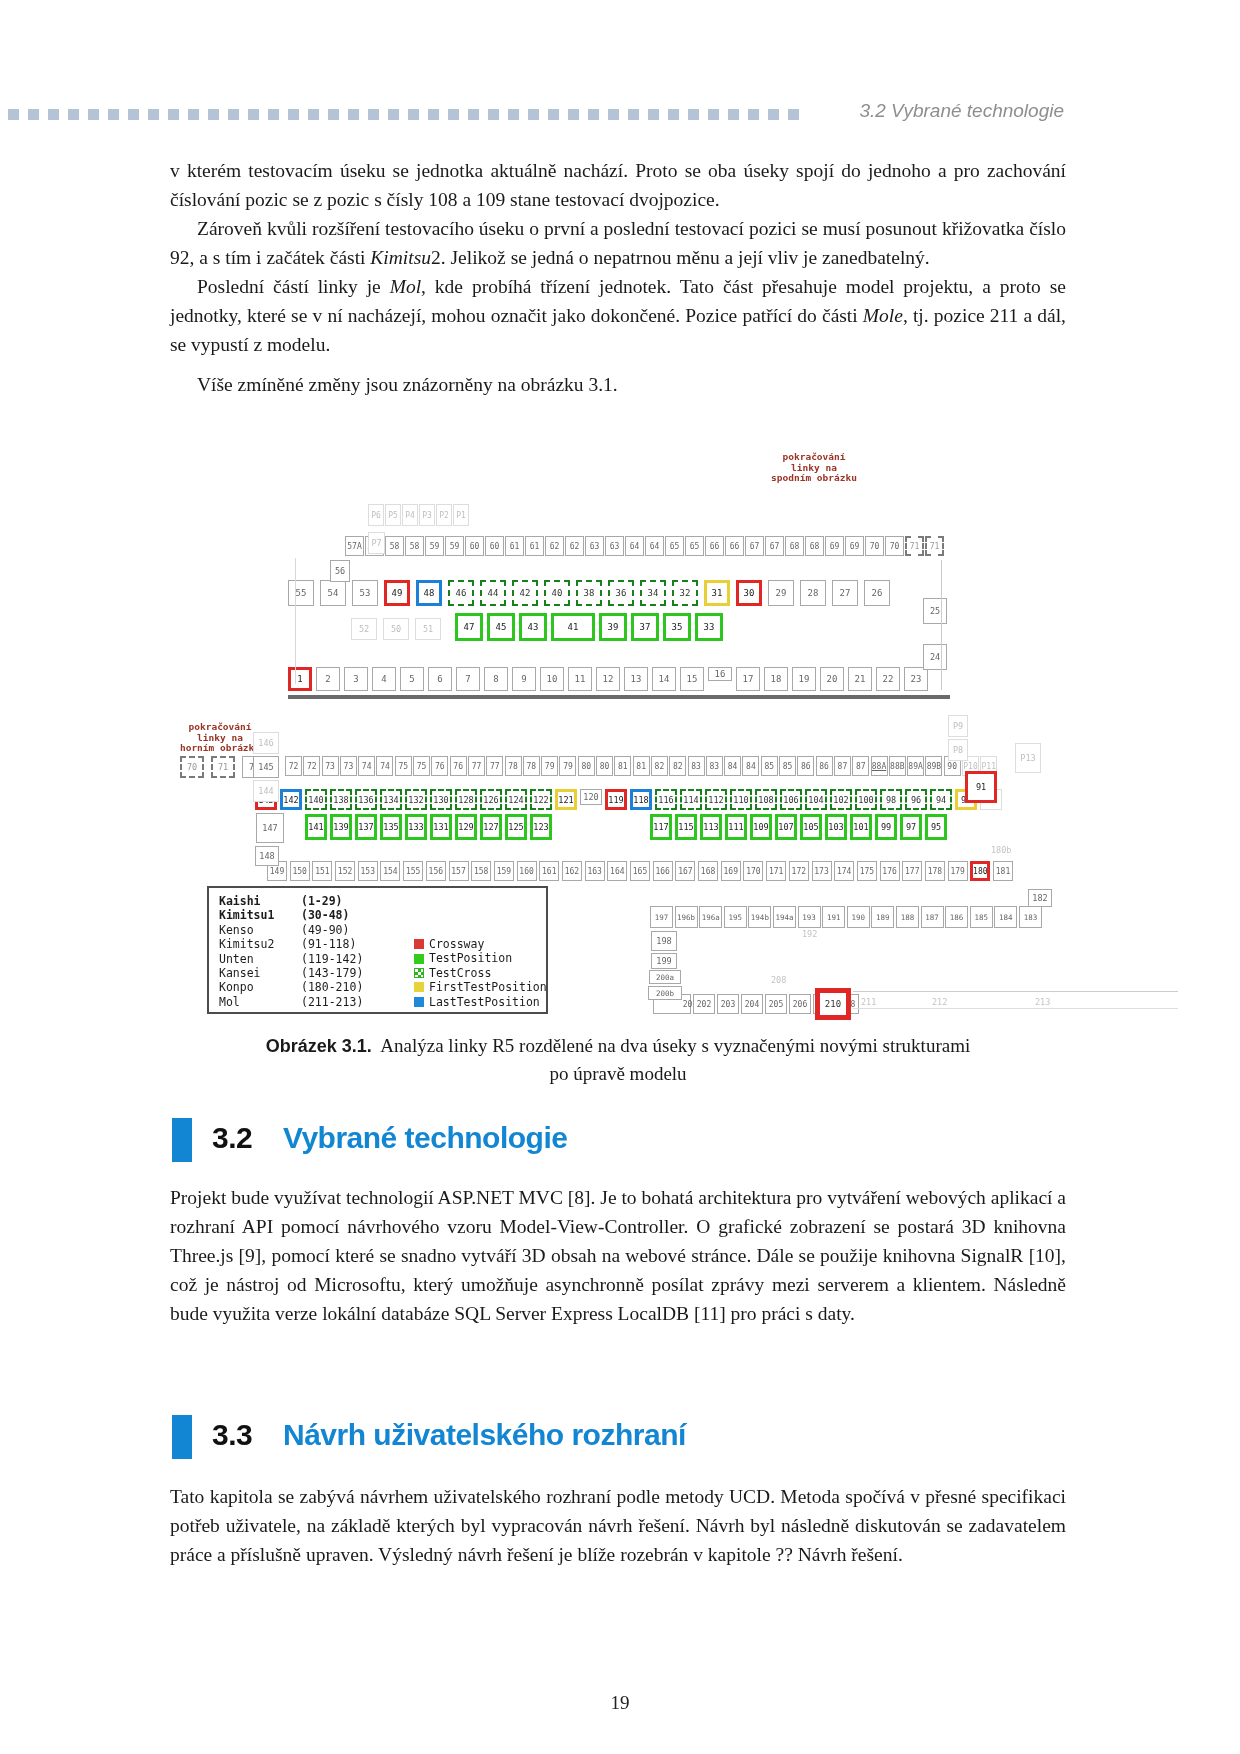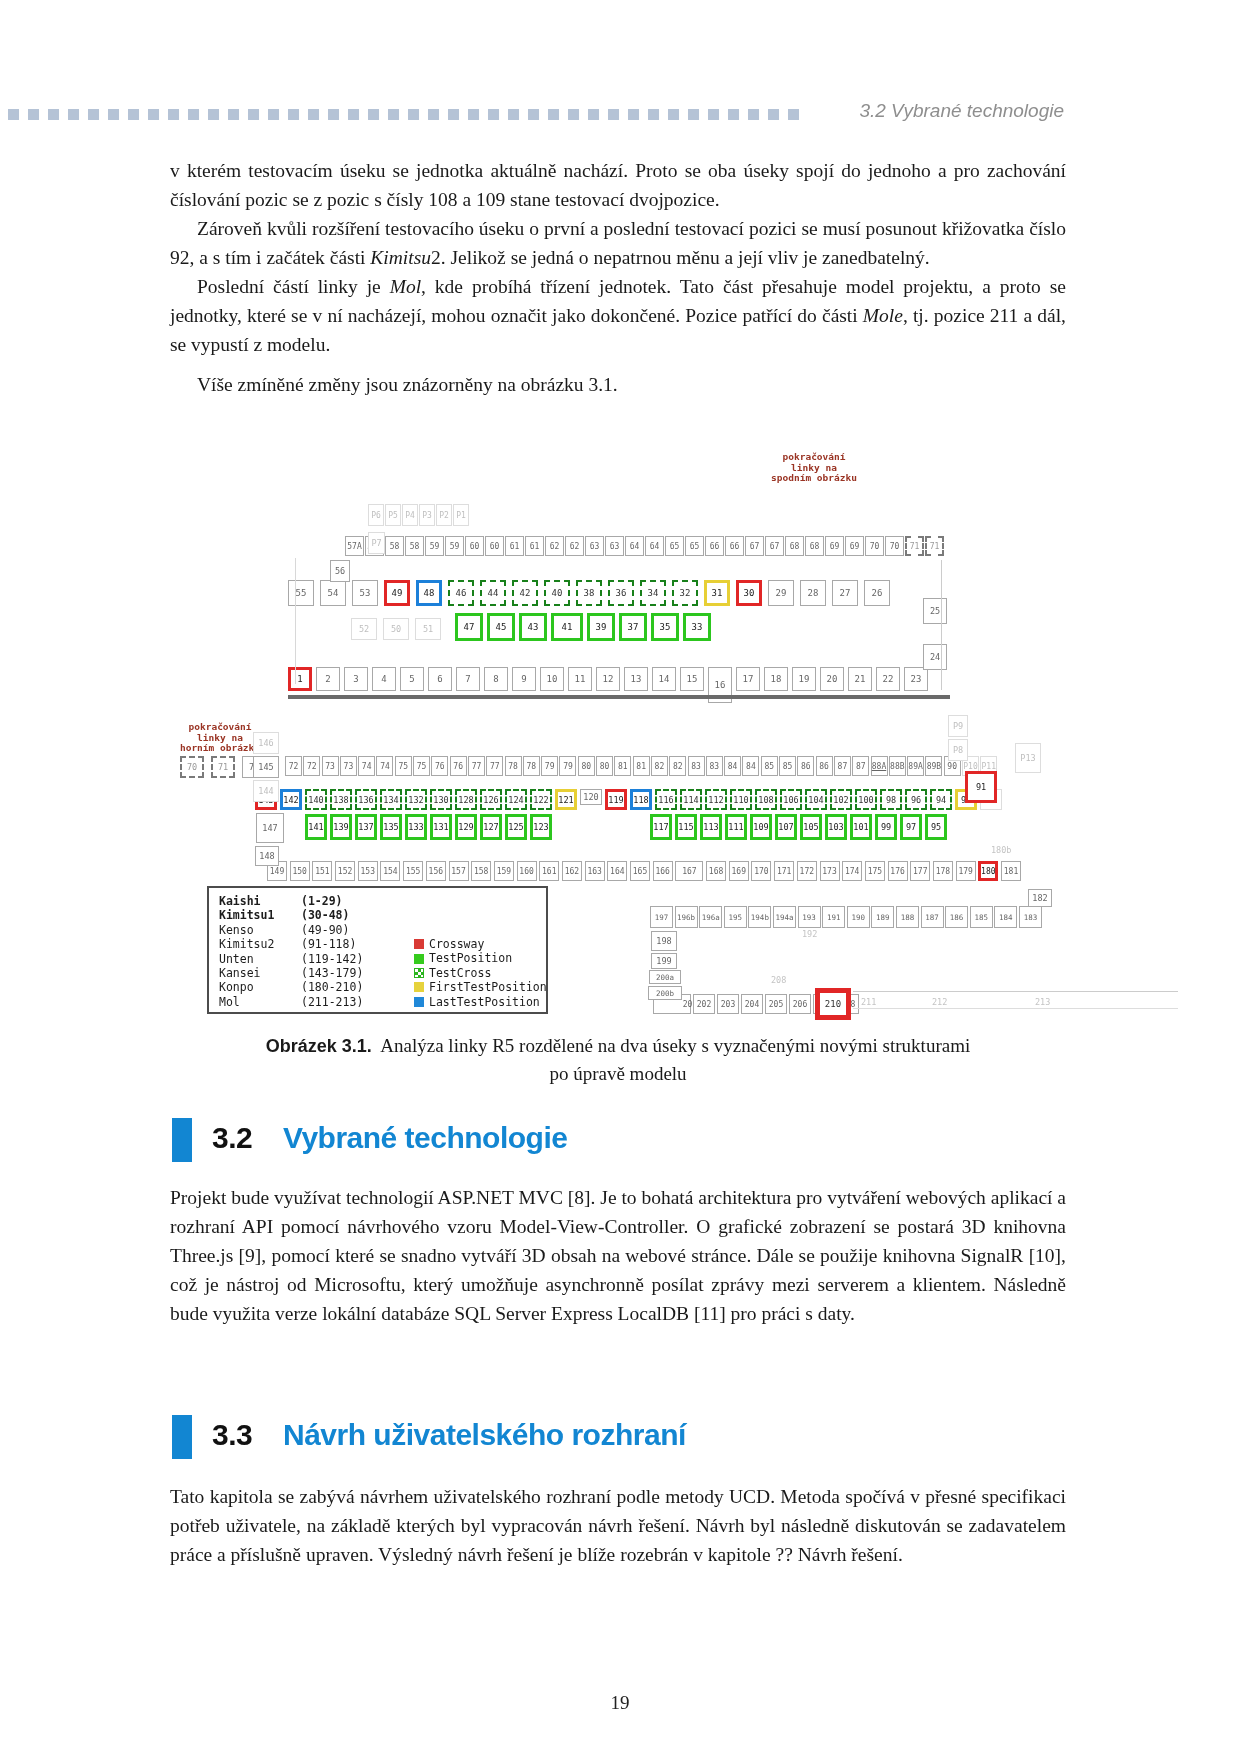--- a/index.html
+++ b/index.html
@@ -205,21 +205,21 @@
         <div class="fb s-r" style="width: 26px; height: 26px;">30</div>
         <div class="fb s-g" style="width: 26px; height: 26px;">29</div>
         <div class="fb s-g" style="width: 26px; height: 26px;">28</div>
         <div class="fb s-g" style="width: 26px; height: 26px;">27</div>
         <div class="fb s-g" style="width: 26px; height: 26px;">26</div>
       </div>
       <div class="strip" style="left: 300px; top: 165px; gap: 4px; font-size: 9px; border-radius: 8px;">
         <div class="fb s-gr" style="width: 28px; height: 28px;">47</div>
         <div class="fb s-gr" style="width: 28px; height: 28px;">45</div>
         <div class="fb s-gr" style="width: 28px; height: 28px;">43</div>
-        <div class="fb s-gr" style="width: 32px; height: 28px;">41</div>
+        <div class="fb s-gr" style="width: 44px; height: 28px;">41</div>
         <div class="fb s-gr" style="width: 28px; height: 28px;">39</div>
         <div class="fb s-gr" style="width: 28px; height: 28px;">37</div>
         <div class="fb s-gr" style="width: 28px; height: 28px;">35</div>
         <div class="fb s-gr" style="width: 28px; height: 28px;">33</div>
       </div>
       <div class="strip" style="left: 196px; top: 170px; gap: 6px; font-size: 8.5px;">
         <div class="fb s-gh" style="width: 26px; height: 22px;">52</div>
         <div class="fb s-gh" style="width: 26px; height: 22px;">50</div>
         <div class="fb s-gh" style="width: 26px; height: 22px;">51</div>
       </div>
@@ -232,21 +232,21 @@
         <div class="fb s-g" style="width: 24px; height: 24px;">6</div>
         <div class="fb s-g" style="width: 24px; height: 24px;">7</div>
         <div class="fb s-g" style="width: 24px; height: 24px;">8</div>
         <div class="fb s-g" style="width: 24px; height: 24px;">9</div>
         <div class="fb s-g" style="width: 24px; height: 24px;">10</div>
         <div class="fb s-g" style="width: 24px; height: 24px;">11</div>
         <div class="fb s-g" style="width: 24px; height: 24px;">12</div>
         <div class="fb s-g" style="width: 24px; height: 24px;">13</div>
         <div class="fb s-g" style="width: 24px; height: 24px;">14</div>
         <div class="fb s-g" style="width: 24px; height: 24px;">15</div>
-        <div class="fb s-g" style="width: 24px; height: 36px;">16</div>
+        <div class="fb s-g" style="width: 24px; height: 14px;">16</div>
         <div class="fb s-g" style="width: 24px; height: 24px;">17</div>
         <div class="fb s-g" style="width: 24px; height: 24px;">18</div>
         <div class="fb s-g" style="width: 24px; height: 24px;">19</div>
         <div class="fb s-g" style="width: 24px; height: 24px;">20</div>
         <div class="fb s-g" style="width: 24px; height: 24px;">21</div>
         <div class="fb s-g" style="width: 24px; height: 24px;">22</div>
         <div class="fb s-g" style="width: 24px; height: 24px;">23</div>
       </div>
       <div class="strip" style="left: 25px; top: 308px; gap: 7px; font-size: 8.5px;">
         <div class="fb s-dg" style="width: 24px; height: 22px;">70</div>
@@ -364,21 +364,21 @@
         <div class="fb s-g" style="width: 20px; height: 20px;">157</div>
         <div class="fb s-g" style="width: 20px; height: 20px;">158</div>
         <div class="fb s-g" style="width: 20px; height: 20px;">159</div>
         <div class="fb s-g" style="width: 20px; height: 20px;">160</div>
         <div class="fb s-g" style="width: 20px; height: 20px;">161</div>
         <div class="fb s-g" style="width: 20px; height: 20px;">162</div>
         <div class="fb s-g" style="width: 20px; height: 20px;">163</div>
         <div class="fb s-g" style="width: 20px; height: 20px;">164</div>
         <div class="fb s-g" style="width: 20px; height: 20px;">165</div>
         <div class="fb s-g" style="width: 20px; height: 20px;">166</div>
-        <div class="fb s-g" style="width: 28px; height: 20px;">167</div>
+        <div class="fb s-g" style="width: 20px; height: 20px;">167</div>
         <div class="fb s-g" style="width: 20px; height: 20px;">168</div>
         <div class="fb s-g" style="width: 20px; height: 20px;">169</div>
         <div class="fb s-g" style="width: 20px; height: 20px;">170</div>
         <div class="fb s-g" style="width: 20px; height: 20px;">171</div>
         <div class="fb s-g" style="width: 20px; height: 20px;">172</div>
         <div class="fb s-g" style="width: 20px; height: 20px;">173</div>
         <div class="fb s-g" style="width: 20px; height: 20px;">174</div>
         <div class="fb s-g" style="width: 20px; height: 20px;">175</div>
         <div class="fb s-g" style="width: 20px; height: 20px;">176</div>
         <div class="fb s-g" style="width: 20px; height: 20px;">177</div>

